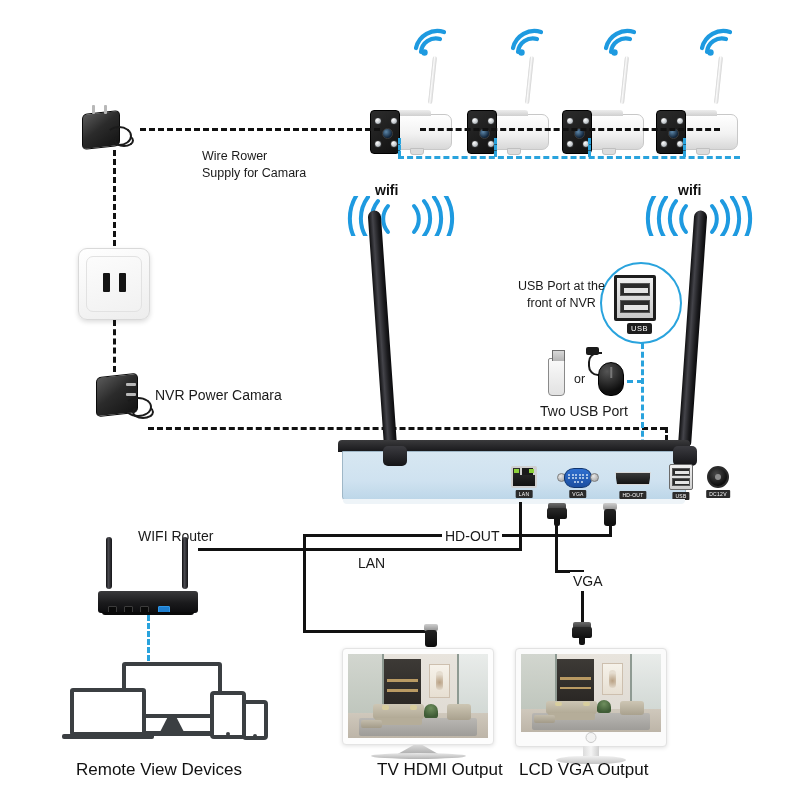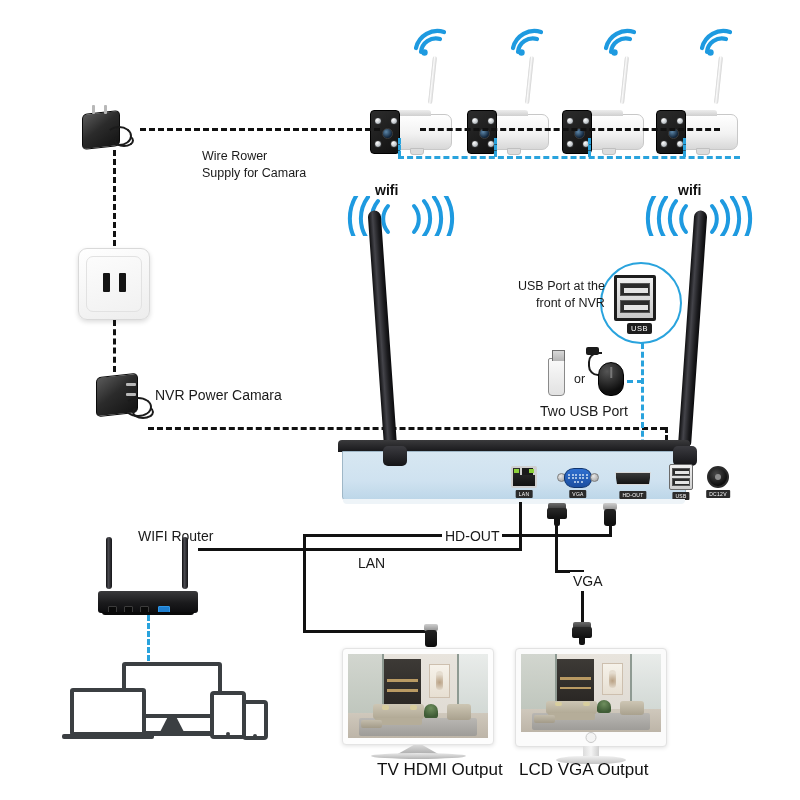--- a/index.html
+++ b/index.html
@@ -554,21 +554,21 @@
       </g>
     </svg>
   </div>
 
   <div class="usb-circle"></div>
   <div class="usb-big">
     <div class="usb-slot"></div>
     <div class="usb-slot"></div>
   </div>
   <div class="usb-badge">USB</div>
-  <div class="abs lbl" style="left:518px;top:278px;text-align:right;">USB Port at the
+  <div class="abs lbl" style="left:518px;top:278px;text-align:center;">USB Port at the
 front of NVR</div>
 
   <div class="flash"></div>
   <div class="abs lbl" style="left:574px;top:371px;">or</div>
   <div class="mouse-cord"></div>
   <div class="mouse-plug"></div>
   <div class="mouse"></div>
   <div class="abs lbl lbl-14" style="left:540px;top:402px;">Two USB Port</div>
 
   <div class="abs bdash-h" style="left:627px;top:380px;width:16px;"></div>
@@ -694,20 +694,21 @@
 
     <div class="rd rd-shape" style="left:0;top:26px;width:76px;height:48px;"></div>
     <div class="rd" style="left:-8px;top:72px;width:92px;height:5px;background:#3b3f42;border-radius:2px;"></div>
 
     <div class="rd rd-shape" style="left:140px;top:29px;width:36px;height:48px;border-radius:4px;"></div>
     <div class="rd" style="left:156px;top:70px;width:4px;height:4px;border-radius:50%;background:#3b3f42;"></div>
 
     <div class="rd rd-shape" style="left:172px;top:38px;width:26px;height:40px;border-radius:4px;"></div>
     <div class="rd" style="left:183px;top:72px;width:4px;height:4px;border-radius:50%;background:#3b3f42;"></div>
   </div>
+  <div class="abs cap" style="left:76px;top:760px;">Remote View Devices</div>
 
   <div class="tv-frame">
     <div class="screen">
       <div class="room">
         <div class="wall"></div>
           <div class="winL"></div>
           <div class="dark"></div>
         <div class="shelf"></div>
           <div class="shelf2"></div>
         <div class="art"></div>

